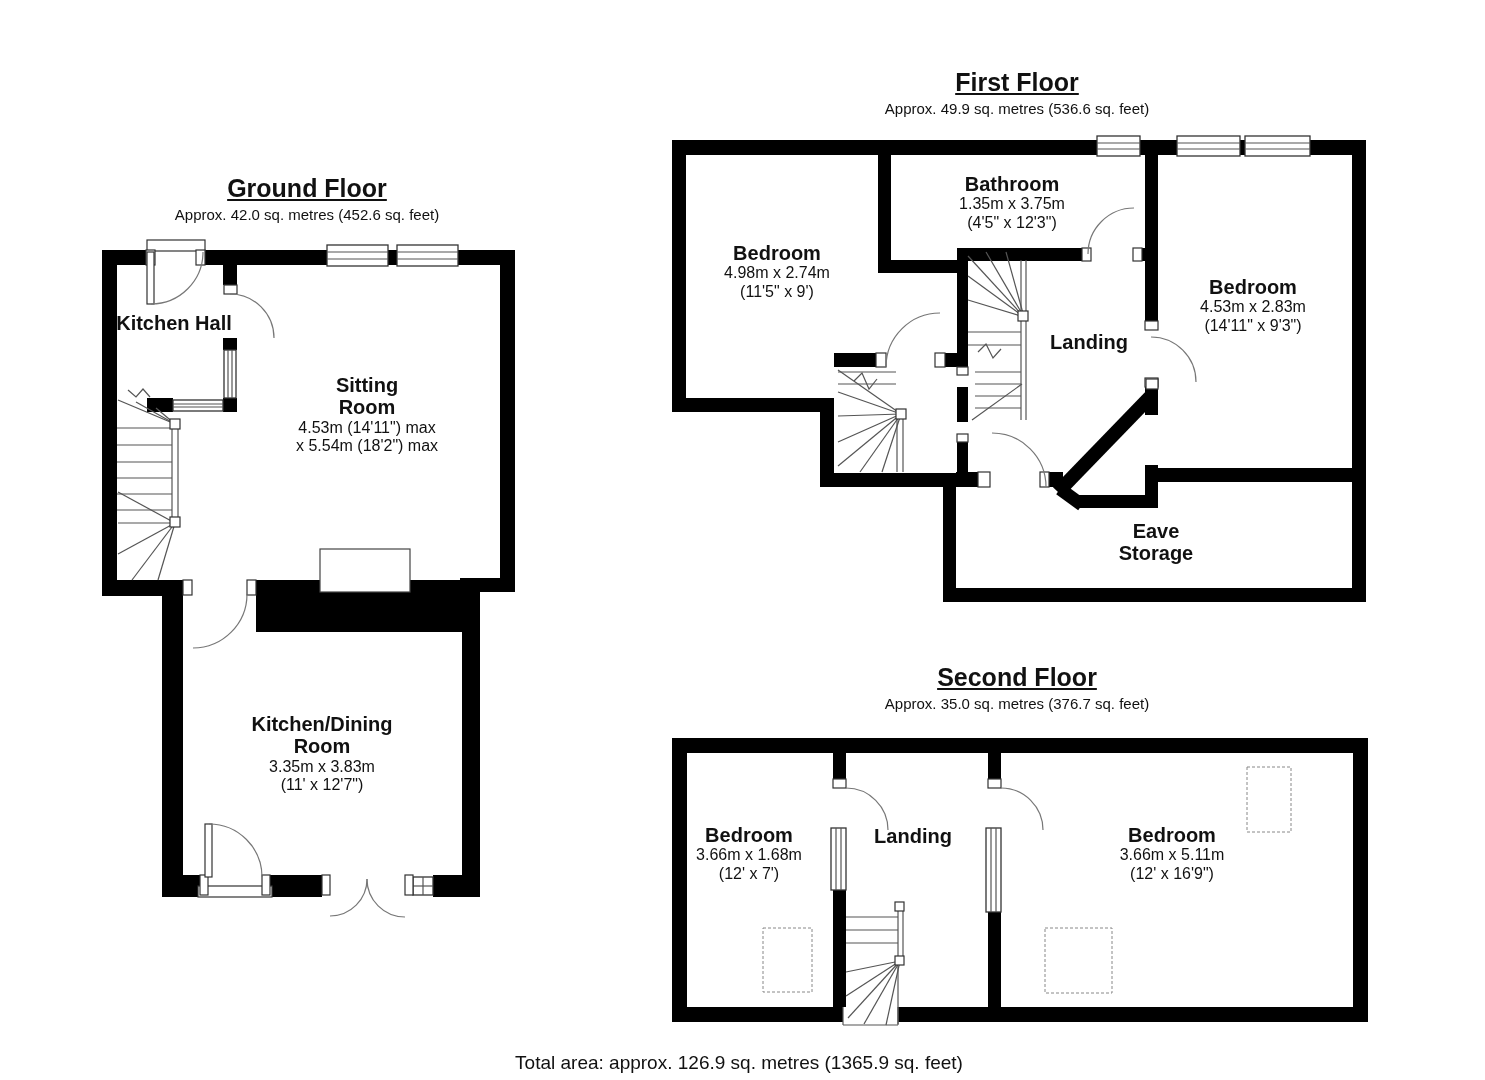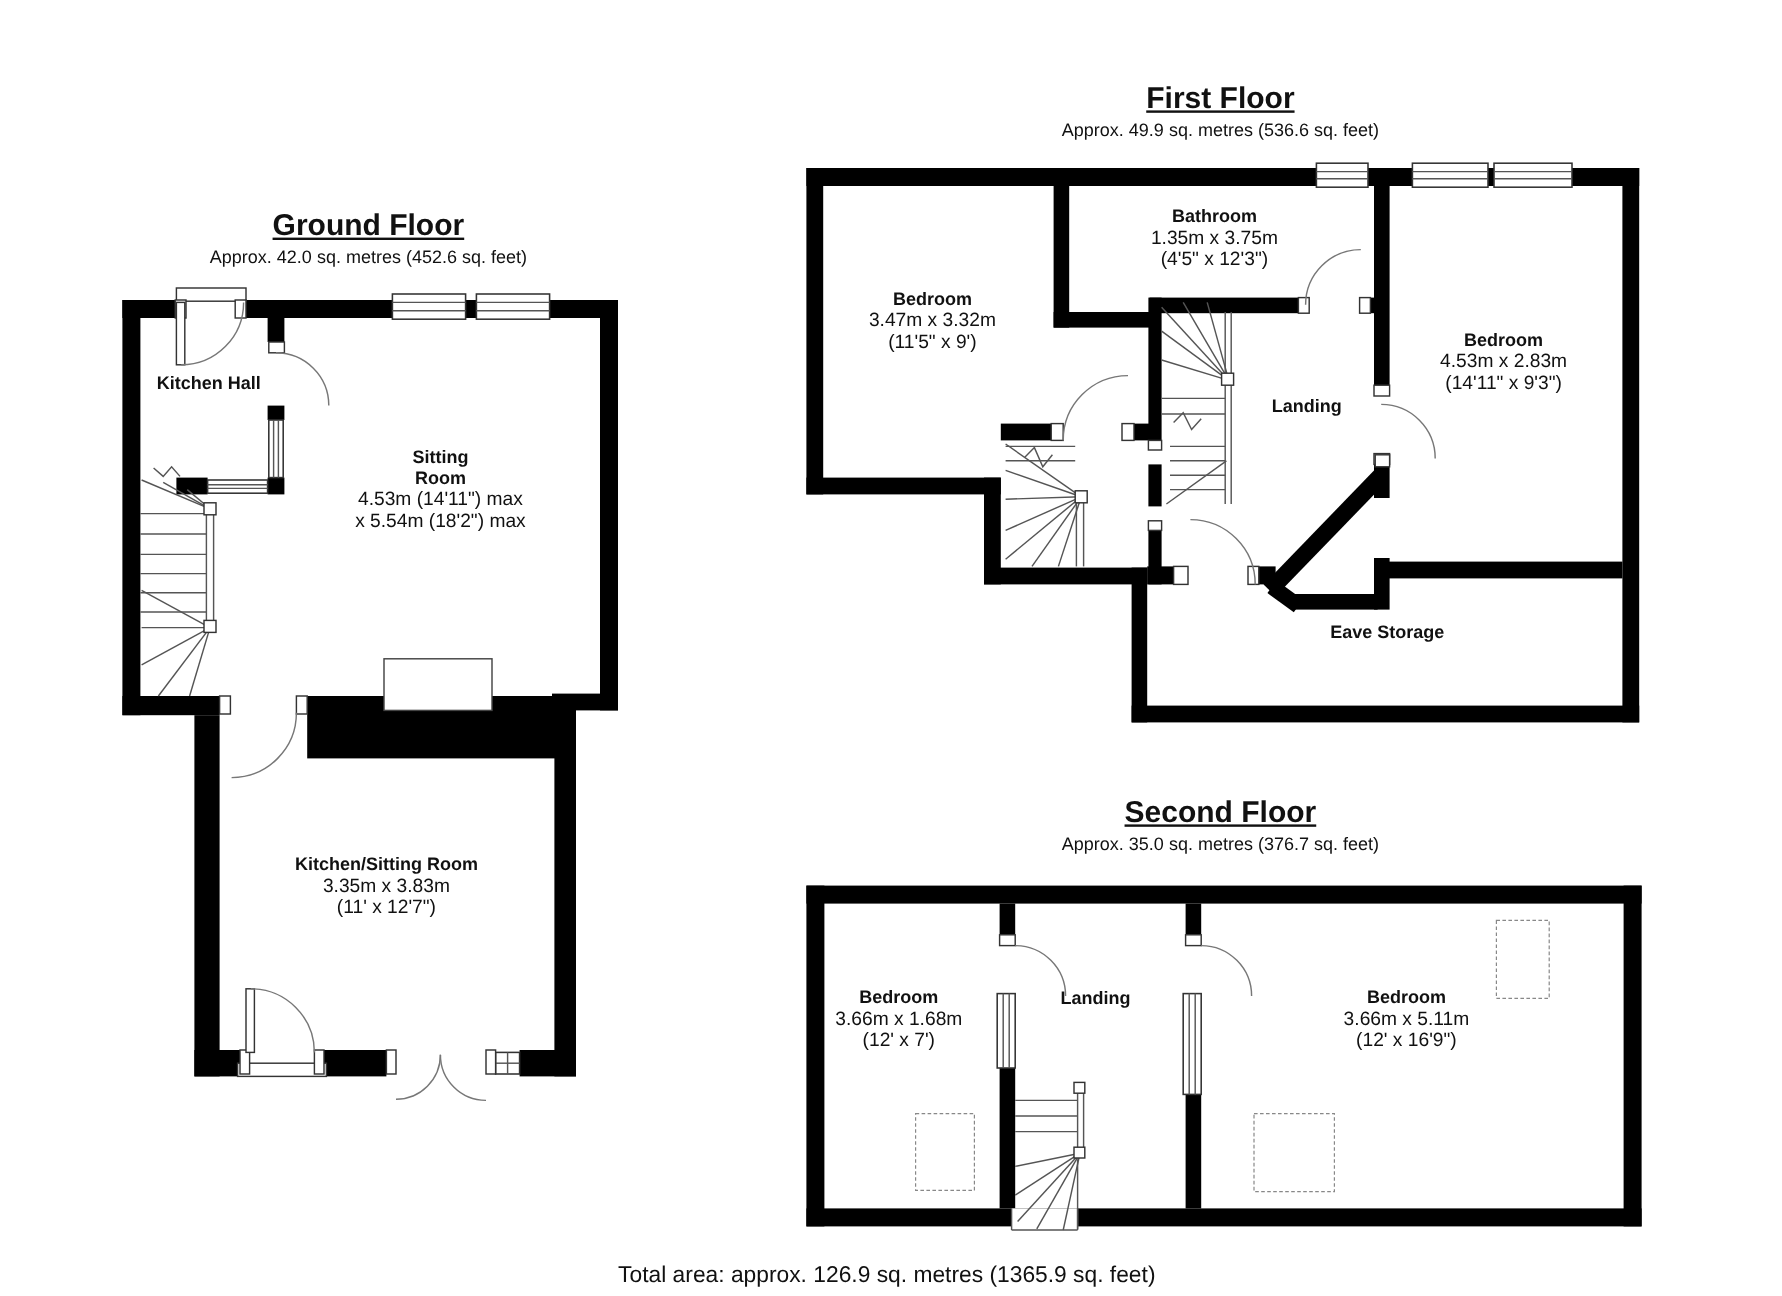--- a/index.html
+++ b/index.html
@@ -10,21 +10,21 @@
   .frame{fill:#fff;stroke:#333;stroke-width:1.2;}
   .win{fill:#fff;stroke:#333;stroke-width:1.3;}
   .thin{stroke:#555;stroke-width:1.2;fill:none;}
   .arc{stroke:#777;stroke-width:1.2;fill:none;}
   .dash{fill:none;stroke:#888;stroke-width:1;stroke-dasharray:3 2;}
   .furn{fill:#fff;stroke:#444;stroke-width:1.2;}
   .diagw{stroke:#000;fill:none;}
   .lbl{position:absolute;transform:translateX(-50%);text-align:center;}
   .flr-title{font-size:25px;font-weight:bold;line-height:1.1;white-space:nowrap;text-decoration:underline;}
   .flr-area{font-size:15px;margin-top:3px;white-space:nowrap;}
-  .room-name{font-size:15px;font-weight:bold;line-height:1.12;}
+  .room-name{font-size:20px;font-weight:bold;line-height:1.12;}
   .rd{font-size:16px;line-height:1.15;white-space:nowrap;}
   .footer{font-size:19px;white-space:nowrap;}
 </style>
 </head>
 <body>
 
 <div id="stage">
 
 <svg id="plan-svg" viewBox="0 0 1485 1080">
 
@@ -309,32 +309,32 @@
   </div>
   <div class="lbl" style="left:174px;top:312px;width:130px">
     <div class="room-name">Kitchen Hall</div>
   </div>
   <div class="lbl" style="left:367px;top:374px">
     <div class="room-name" style="width:90px;margin:0 auto">Sitting Room</div>
     <div class="rd">4.53m (14'11") max</div>
     <div class="rd">x 5.54m (18'2") max</div>
   </div>
   <div class="lbl" style="left:322px;top:713px">
-    <div class="room-name" style="width:170px;margin:0 auto">Kitchen/Sitting Room</div>
+    <div class="room-name" style="width:170px;margin:0 auto">Kitchen/Dining Room</div>
     <div class="rd">3.35m x 3.83m</div>
     <div class="rd">(11' x 12'7")</div>
   </div>
 
   <div class="lbl" style="left:1017px;top:69px">
     <div class="flr-title">First Floor</div>
     <div class="flr-area">Approx. 49.9 sq. metres (536.6 sq. feet)</div>
   </div>
   <div class="lbl" style="left:777px;top:242px">
     <div class="room-name">Bedroom</div>
-    <div class="rd">3.47m x 3.32m</div>
+    <div class="rd">4.98m x 2.74m</div>
     <div class="rd">(11'5" x 9')</div>
   </div>
   <div class="lbl" style="left:1012px;top:173px">
     <div class="room-name">Bathroom</div>
     <div class="rd">1.35m x 3.75m</div>
     <div class="rd">(4'5" x 12'3")</div>
   </div>
   <div class="lbl" style="left:1253px;top:276px">
     <div class="room-name">Bedroom</div>
     <div class="rd">4.53m x 2.83m</div>

